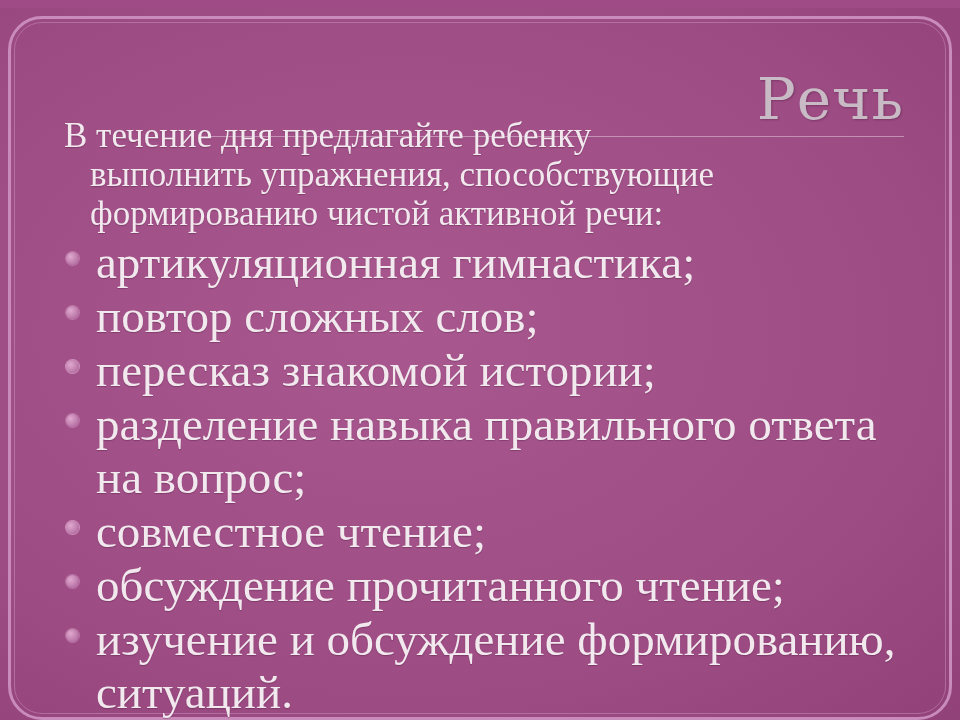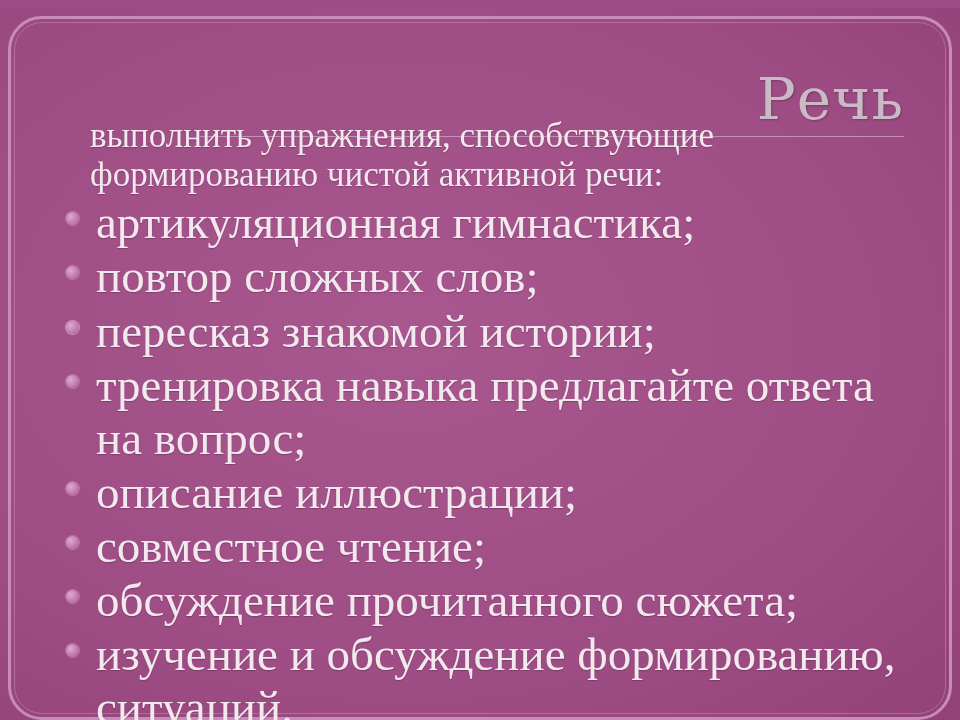--- a/index.html
+++ b/index.html
@@ -133,20 +133,21 @@
   <div class="frame-inner"></div>
 
   <div class="title-wrap">
     <h1 class="title">Речь</h1>
     <div class="title-rule"></div>
   </div>
 
   <div class="content">
 
     <p class="lead">
+      <span>В течение дня предлагайте ребенку</span>
       <span class="cont">выполнить упражнения, способствующие</span>
       <span class="cont">формированию чистой активной речи:</span>
     </p>
 
     <ul class="bullets">
       <li>
         <span class="blt"></span>
         <span>артикуляционная гимнастика;</span>
       </li>
       <li>
@@ -155,33 +156,32 @@
       </li>
       <li>
         <span class="blt"></span>
       </li>
       <li>
         <span class="blt"></span>
         <span>пересказ знакомой истории;</span>
       </li>
       <li>
         <span class="blt"></span>
-        <span>тренировка навыка предлагайте ответа на вопрос;</span>
+        <span>разделение навыка правильного ответа на вопрос;</span>
       </li>
       <li>
         <span class="blt"></span>
-        <span>описание иллюстрации;</span>
       </li>
       <li>
         <span class="blt"></span>
         <span>совместное чтение;</span>
       </li>
       <li>
         <span class="blt"></span>
-        <span>обсуждение прочитанного сюжета;</span>
+        <span>обсуждение прочитанного чтение;</span>
       </li>
       <li>
         <span class="blt"></span>
         <span>изучение и обсуждение формированию, ситуаций.</span>
       </li>
     </ul>
 
   </div>
 </div>
 

